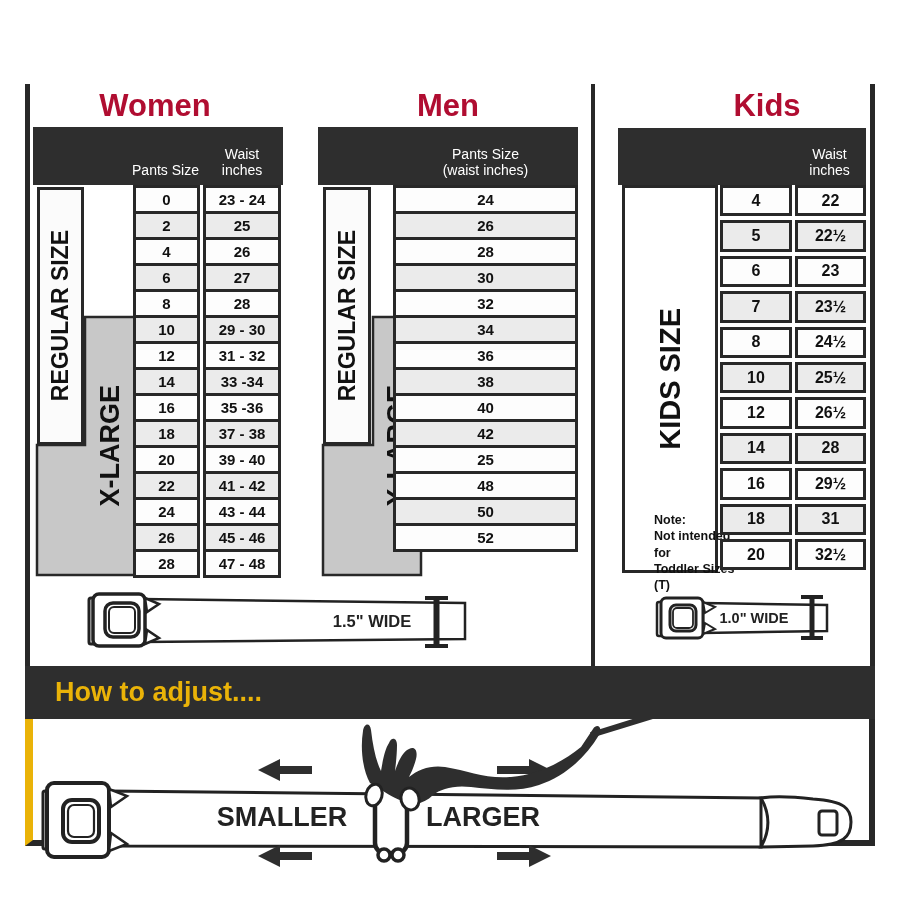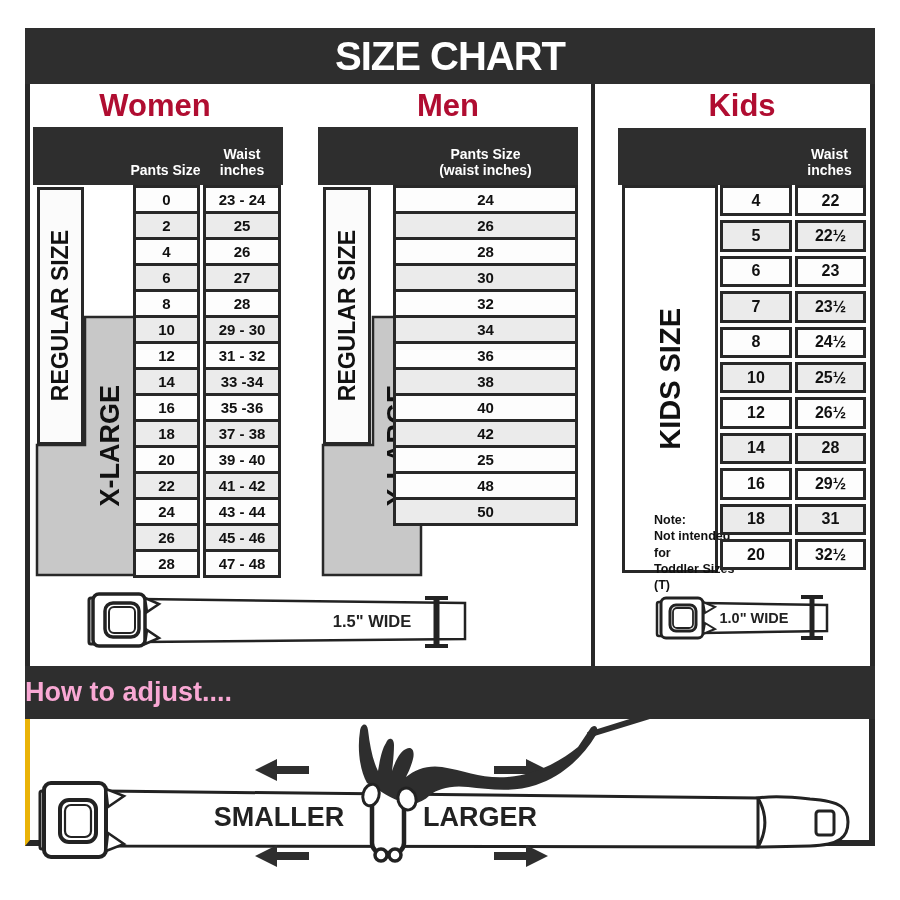--- a/index.html
+++ b/index.html
@@ -6,62 +6,59 @@
   .page{position:relative;width:900px;height:900px;background:#fff;overflow:hidden;
         font-family:"Liberation Sans",sans-serif;}
   .abs{position:absolute;}
   .darkbg{background:#2e2e2e;}
   .title-bar{display:flex;align-items:center;justify-content:center;color:#fff;
              font-weight:bold;font-size:40px;letter-spacing:-1px;}
   .sec-label{font-weight:bold;font-size:31px;color:#b00d31;text-align:center;}
   .panel{position:absolute;}
   .phead{position:absolute;background:#2e2e2e;}
   .hcell{position:absolute;display:flex;flex-direction:column;justify-content:flex-end;
-         align-items:center;text-align:center;color:#fff;font-weight:bold;font-size:14px;
+         align-items:center;text-align:center;color:#fff;font-weight:normal;font-size:14px;
          line-height:1.15;padding-bottom:7px;box-sizing:border-box;}
   .sizebox{position:absolute;background:#fbfbfb;border:3px solid #282828;
            display:flex;align-items:center;justify-content:center;box-sizing:border-box;}
   .vtext{writing-mode:vertical-rl;transform:rotate(180deg);font-weight:bold;color:#111;
          white-space:nowrap;}
   .fz23{font-size:23px;}.fz27{font-size:27px;}.fz29{font-size:29px;}
   .vlabel{position:absolute;display:flex;align-items:center;justify-content:center;}
   .tbl{position:absolute;}
   .trow{display:flex;gap:3px;height:29px;}
   .trow + .trow{margin-top:-3px;}
   .krow{display:flex;gap:3px;height:31.4px;margin-bottom:4px;}
   .cell{box-sizing:border-box;border:3px solid #282828;background:#fdfdfd;display:flex;
         align-items:center;justify-content:center;font-weight:bold;font-size:15px;color:#111;}
   .alt .cell{background:#ebebeb;}
   .w1{width:67px}.w2{width:78px}.m1{width:185px}
   .k1{width:72px;font-size:16px}.k2{width:71px;font-size:16px}
   .note{position:absolute;font-weight:bold;font-size:12.5px;line-height:1.3;color:#111;padding-left:28px;}
   .vline{position:absolute;background:#282828;}
-  .adjust-bar{display:flex;align-items:center;color:#f9a8d4;font-weight:bold;font-size:27px;
-              box-sizing:border-box;}
+  .adjust-bar{display:flex;align-items:center;color:#eab308;font-weight:bold;font-size:27px;
+              padding-left:30px;box-sizing:border-box;}
   .bframe{position:absolute;left:25px;top:719px;width:850px;height:127px;background:#fff;
-          border-left:5px solid #eab308;border-right:6px solid #282828;
+          border-left:8px solid #eab308;border-right:6px solid #282828;
           border-bottom:6px solid #282828;box-sizing:border-box;}
   svg text{font-family:"Liberation Sans",sans-serif;}
 </style>
 </head>
 <body>
 
 <div class="page">
 
-  <div class="abs darkbg title-bar" style="left:25px;top:28px;width:850px;height:56px;">
-    <span>SIZE CHART</span>
-  </div>
 
   <div class="abs vline" style="left:25px;top:84px;width:5px;height:582px;"></div>
   <div class="abs vline" style="left:870px;top:84px;width:5px;height:582px;"></div>
   <div class="abs vline" style="left:591px;top:84px;width:4px;height:582px;"></div>
 
   <div class="abs sec-label" style="left:40px;top:88px;width:230px;">Women</div>
   <div class="abs sec-label" style="left:333px;top:88px;width:230px;">Men</div>
-  <div class="abs sec-label" style="left:627px;top:88px;width:230px;">Kids</div>
+  <div class="abs sec-label" style="left:652px;top:88px;width:230px;">Kids</div>
 
   <div class="panel" style="left:33px;top:127px;width:250px;height:451px;">
     <div class="phead" style="left:0;top:0;width:250px;height:58px;">
       <div class="hcell" style="left:95px;top:0;width:75px;height:58px;">
         <span>Pants Size</span>
       </div>
       <div class="hcell" style="left:170px;top:0;width:78px;height:58px;">
         <span>Waist</span>
         <span>inches</span>
       </div>
@@ -187,20 +184,23 @@
           <div class="cell m1">42</div>
         </div>
         <div class="trow">
           <div class="cell m1">25</div>
         </div>
         <div class="trow">
           <div class="cell m1">48</div>
         </div>
         <div class="trow alt">
           <div class="cell m1">50</div>
+        </div>
+        <div class="trow">
+          <div class="cell m1">52</div>
         </div>
       </div>
   </div>
 
   <div class="panel" style="left:618px;top:128px;width:248px;height:445px;">
     <div class="phead" style="left:0;top:0;width:248px;height:57px;">
       <div class="hcell" style="left:102px;top:0;width:72px;height:57px;margin-top:40px;">
         <span>Size</span>
       </div>
       <div class="hcell" style="left:175px;top:0;width:73px;height:57px;">

